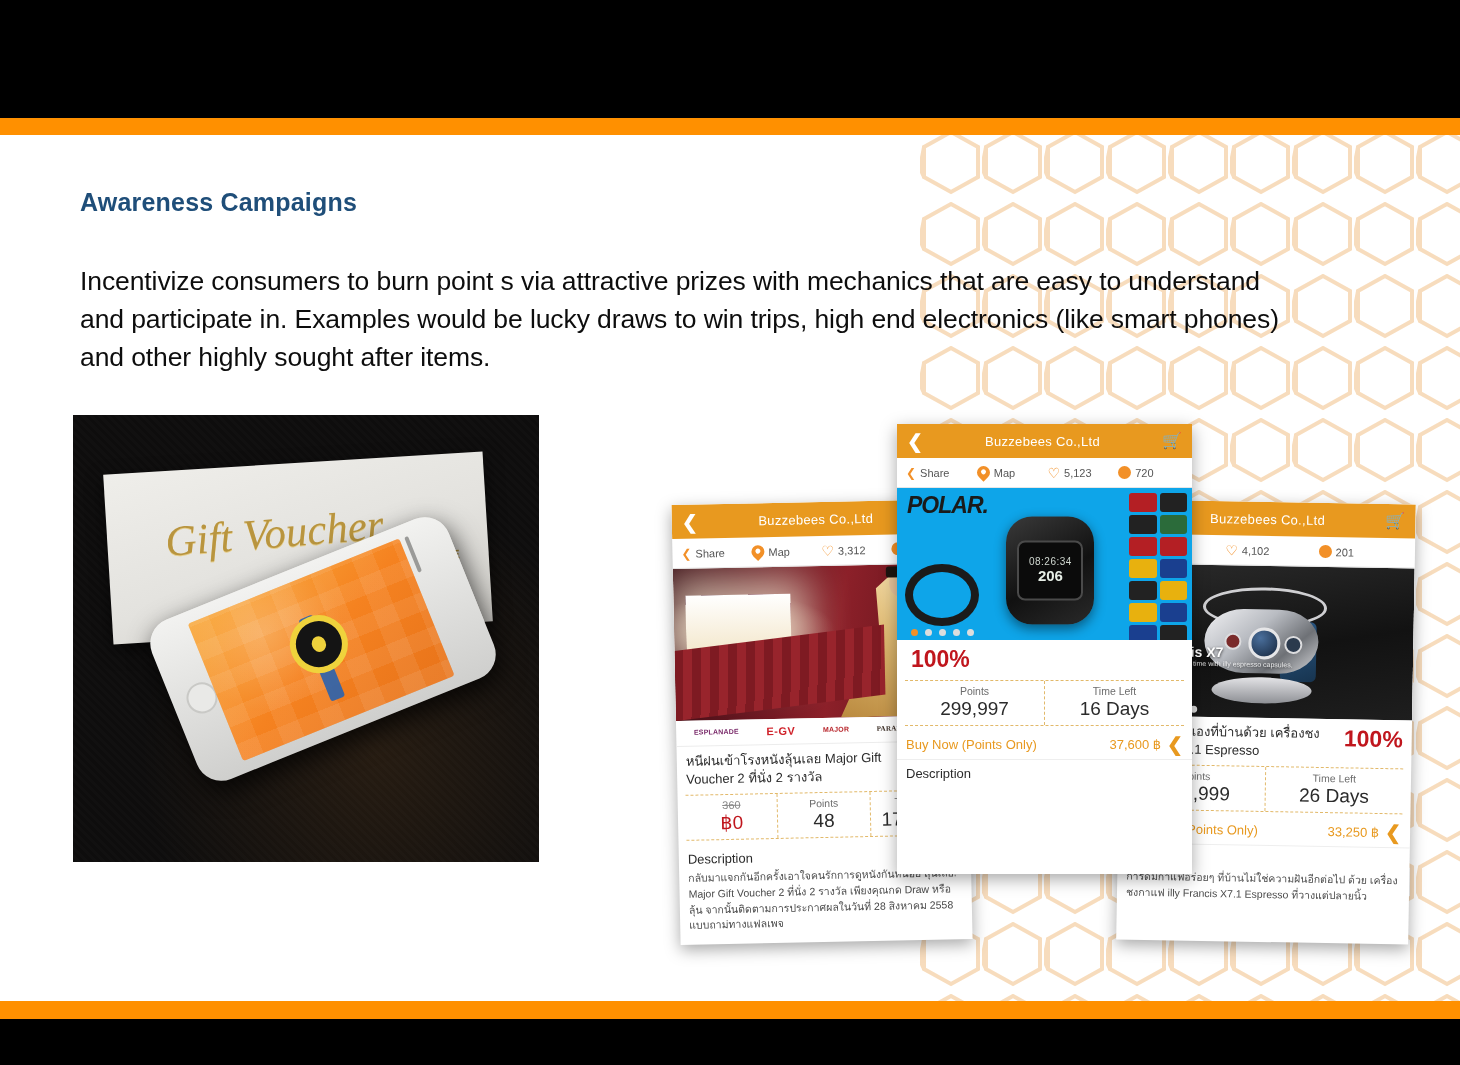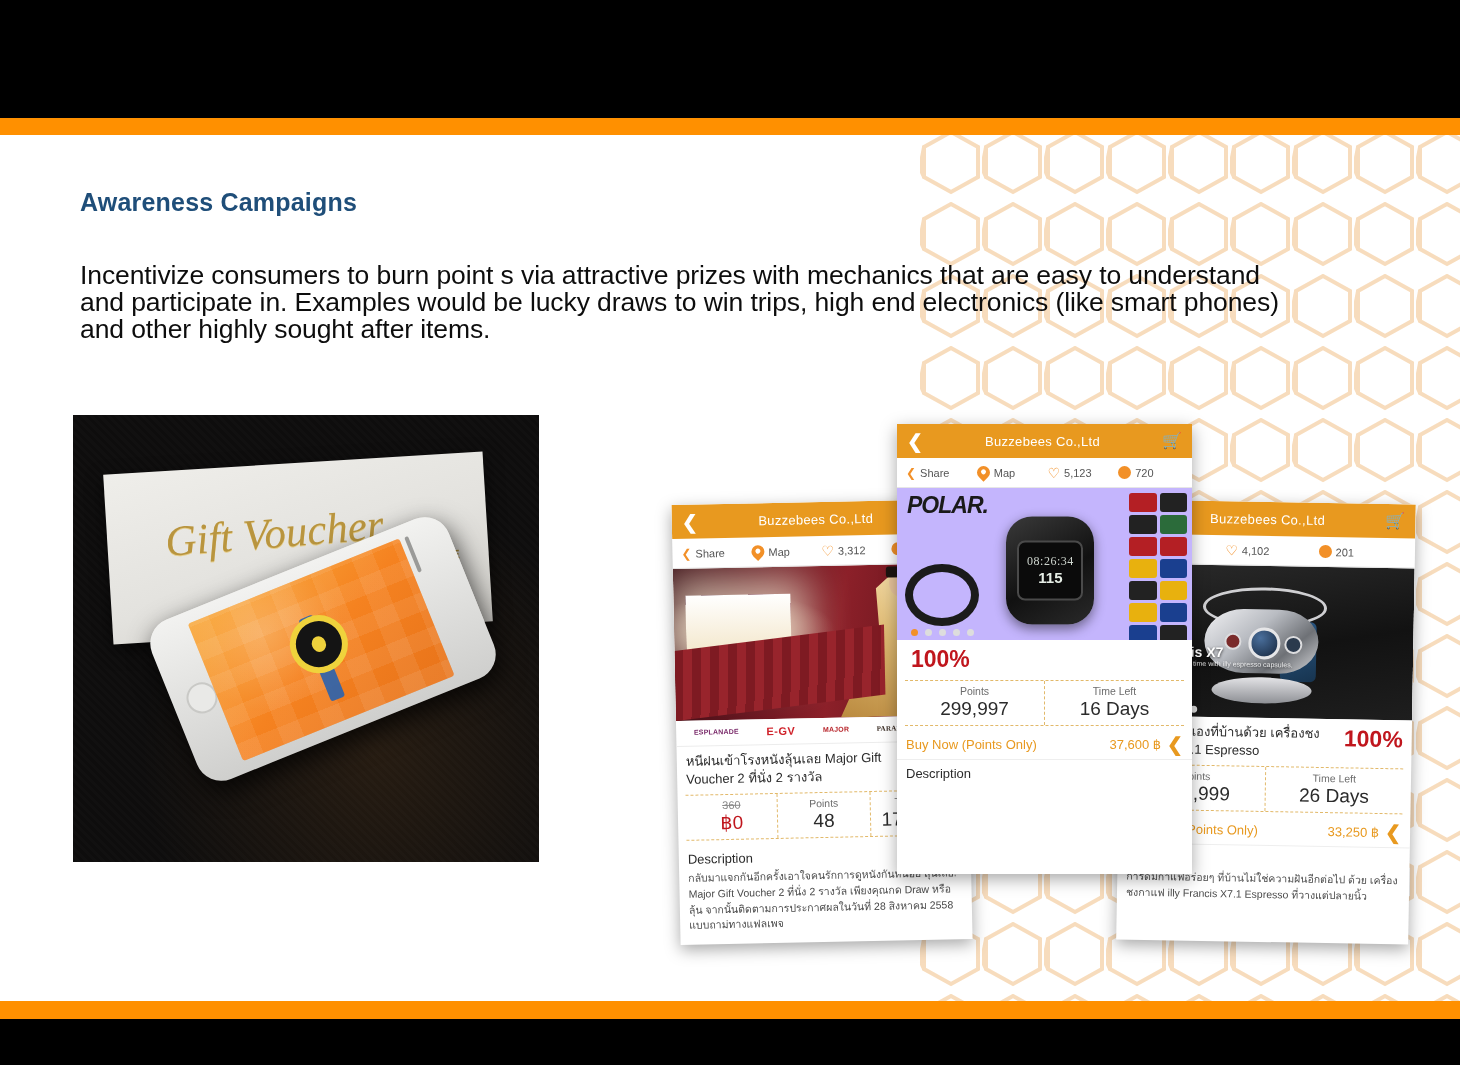--- a/index.html
+++ b/index.html
@@ -64,21 +64,21 @@
     color:#ffffff;font-size:28px;font-style:italic;white-space:nowrap;
   }
 
   
   .page-title{
     position:absolute;left:80px;top:188px;
     color:#1F4E79;font-size:25px;font-weight:bold;letter-spacing:.2px;
   }
   .body-copy{
     position:absolute;left:80px;top:262px;width:1215px;
-    color:#0d0d0d;font-size:26.5px;line-height:27px;letter-spacing:-0.1px;
+    color:#0d0d0d;font-size:26.5px;line-height:38px;letter-spacing:-0.1px;
   }
 
   
   .photo{
     position:absolute;left:73px;top:415px;width:466px;height:447px;
     background:#0b0a0a;overflow:hidden;z-index:2;
   }
   .photo-noise{position:absolute;inset:0;
     background:
       radial-gradient(ellipse at 65% 75%, rgba(255,160,60,.10), rgba(0,0,0,0) 55%),
@@ -209,39 +209,39 @@
   .gown-head{
     position:absolute;right:19%;top:4%;width:21px;height:26px;border-radius:50%;
     background:#e8c49b;
   }
   .gown-hat{
     position:absolute;right:18%;top:1%;width:26px;height:11px;border-radius:3px;
     background:#1d1410;
   }
 
   
-  .art-watch{height:100%;background:#c4b5fd;position:relative;}
+  .art-watch{height:100%;background:#0ea5e9;position:relative;}
   .polar{
     position:absolute;left:10px;top:4px;font-size:23px;font-weight:bold;
     font-style:italic;color:#1a1a1a;letter-spacing:-1px;
   }
   .watch{
     position:absolute;left:52%;top:50%;transform:translate(-50%,-44%);
     width:88px;height:108px;border-radius:26px;
     background:linear-gradient(150deg,#3a3a3a,#111 55%,#2a2a2a);
     box-shadow:0 4px 12px rgba(0,0,0,.45);
   }
   .watch-face{
     position:absolute;left:50%;top:50%;transform:translate(-50%,-50%);
     width:62px;height:56px;border-radius:8px;background:#0b0b0b;
     border:2px solid #4a4a4a;
     color:#cfd6cf;font-size:7px;
     display:flex;flex-direction:column;align-items:center;justify-content:center;
   }
-  .watch-time{font-size:12px;letter-spacing:.5px;font-family:Liberation Serif, serif;}
+  .watch-time{font-size:10px;letter-spacing:.5px;}
   .watch-bpm{font-size:15px;font-weight:bold;color:#e6eee6;}
   .watch-strap{
     position:absolute;left:8px;bottom:14px;width:58px;height:46px;
     border:8px solid #1b1b1b;border-radius:50%;
   }
   .badges{
     position:absolute;right:5px;top:5px;width:58px;
     display:grid;grid-template-columns:repeat(2,1fr);gap:3px;
   }
   .badge{height:19px;border-radius:3px;background:#222;}
@@ -478,21 +478,21 @@
       <span>720</span>
     </span>
   </div>
   <div class="c-img">
     <div class="art-watch">
       <div class="polar">POLAR.</div>
       <div class="watch-strap"></div>
       <div class="watch">
         <div class="watch-face">
           <span class="watch-time">08:26:34</span>
-          <span class="watch-bpm">115</span>
+          <span class="watch-bpm">206</span>
         </div>
       </div>
       <div class="badges">
         <span class="badge r"></span>
         <span class="badge"></span>
         <span class="badge"></span>
         <span class="badge g"></span>
         <span class="badge r"></span>
         <span class="badge r"></span>
         <span class="badge y"></span>

